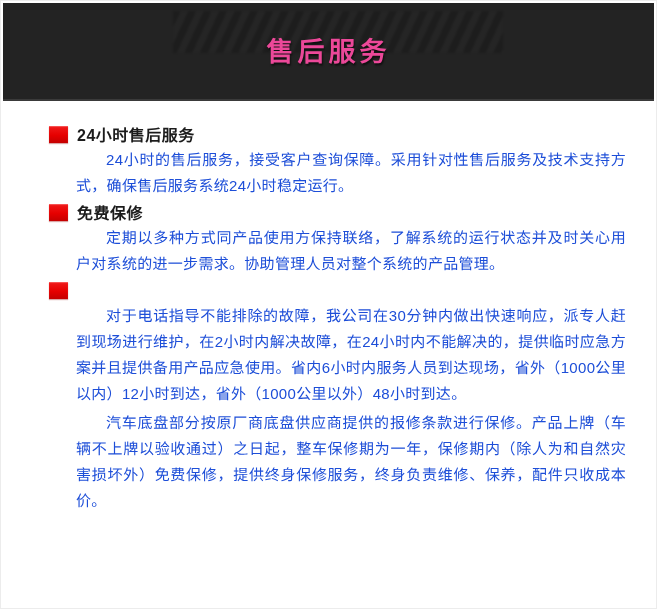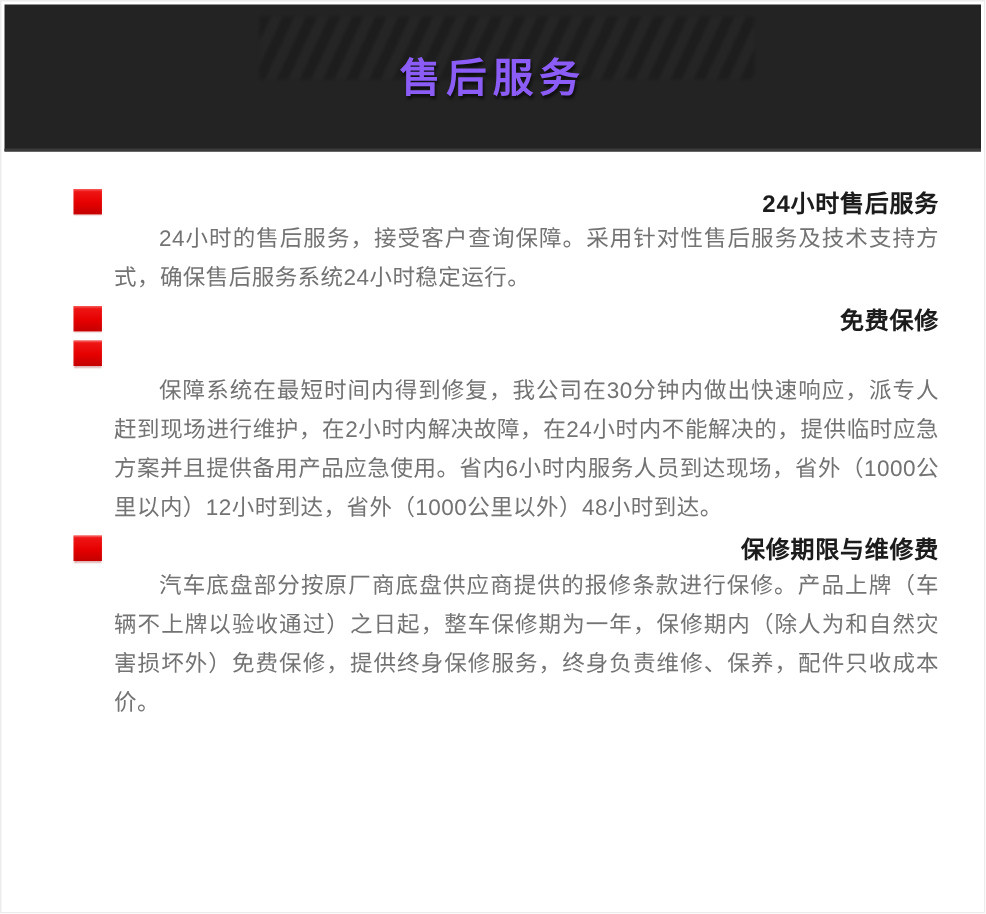--- a/index.html
+++ b/index.html
@@ -37,57 +37,56 @@
       rgba(0,0,0,0.35) 0 7px,
       rgba(255,255,255,0.025) 7px 14px
     );
     opacity: 0.45;
     filter: blur(1px);
     pointer-events: none;
   }
   .banner-title {
     position: relative;
     margin-top: 16px;
-    color: #8b5cf6;
+    color: #ec4899;
     font-size: 27px;
     font-weight: bold;
     letter-spacing: 4px;
     text-shadow: 1px 2px 2px rgba(0,0,0,0.6);
   }
   
   .content {
     padding: 20px 30px 0 48px;
   }
   .sec-head {
     display: flex;
     align-items: center;
     gap: 9px;
     margin: 3px 0 3px 0;
     height: 20px;
-    justify-content: space-between;
   }
   .bullet {
     flex: none;
     width: 19px;
     height: 17px;
     background: linear-gradient(180deg, #f01a1a 0%, #e60000 55%, #c40000 100%);
     box-shadow: inset 0 1px 1px rgba(255,140,140,0.55), 0 1px 1px rgba(150,0,0,0.35);
   }
   .sec-title {
     margin: 0;
     font-size: 16px;
     font-weight: bold;
     color: #1c1c1c;
     letter-spacing: 0.5px;
   }
   .sec-para {
     margin: 2px 0 3px 27px;
     font-size: 15px;
     line-height: 26px;
-    color: #737373;
+    color: #1d4ed8;
     text-indent: 2em;
     text-align: justify;
     letter-spacing: 0.3px;
   }
 </style>
 </head>
 <body>
 
 <div class="page">
 
@@ -104,31 +103,28 @@
         <h2 class="sec-title">24小时售后服务</h2>
       </div>
       <p class="sec-para">24小时的售后服务，接受客户查询保障。采用针对性售后服务及技术支持方式，确保售后服务系统24小时稳定运行。</p>
     </section>
 
     <section>
       <div class="sec-head">
         <span class="bullet"></span>
         <h2 class="sec-title">免费保修</h2>
       </div>
+      <p class="sec-para">定期以多种方式同产品使用方保持联络，了解系统的运行状态并及时关心用户对系统的进一步需求。协助管理人员对整个系统的产品管理。</p>
     </section>
 
     <section>
       <div class="sec-head">
         <span class="bullet"></span>
       </div>
-      <p class="sec-para">保障系统在最短时间内得到修复，我公司在30分钟内做出快速响应，派专人赶到现场进行维护，在2小时内解决故障，在24小时内不能解决的，提供临时应急方案并且提供备用产品应急使用。省内6小时内服务人员到达现场，省外（1000公里以内）12小时到达，省外（1000公里以外）48小时到达。</p>
+      <p class="sec-para">对于电话指导不能排除的故障，我公司在30分钟内做出快速响应，派专人赶到现场进行维护，在2小时内解决故障，在24小时内不能解决的，提供临时应急方案并且提供备用产品应急使用。省内6小时内服务人员到达现场，省外（1000公里以内）12小时到达，省外（1000公里以外）48小时到达。</p>
     </section>
 
     <section>
-      <div class="sec-head">
-        <span class="bullet"></span>
-        <h2 class="sec-title">保修期限与维修费</h2>
-      </div>
       <p class="sec-para">汽车底盘部分按原厂商底盘供应商提供的报修条款进行保修。产品上牌（车辆不上牌以验收通过）之日起，整车保修期为一年，保修期内（除人为和自然灾害损坏外）免费保修，提供终身保修服务，终身负责维修、保养，配件只收成本价。</p>
     </section>
 
   </main>
 </div>
 
 </body></html>

